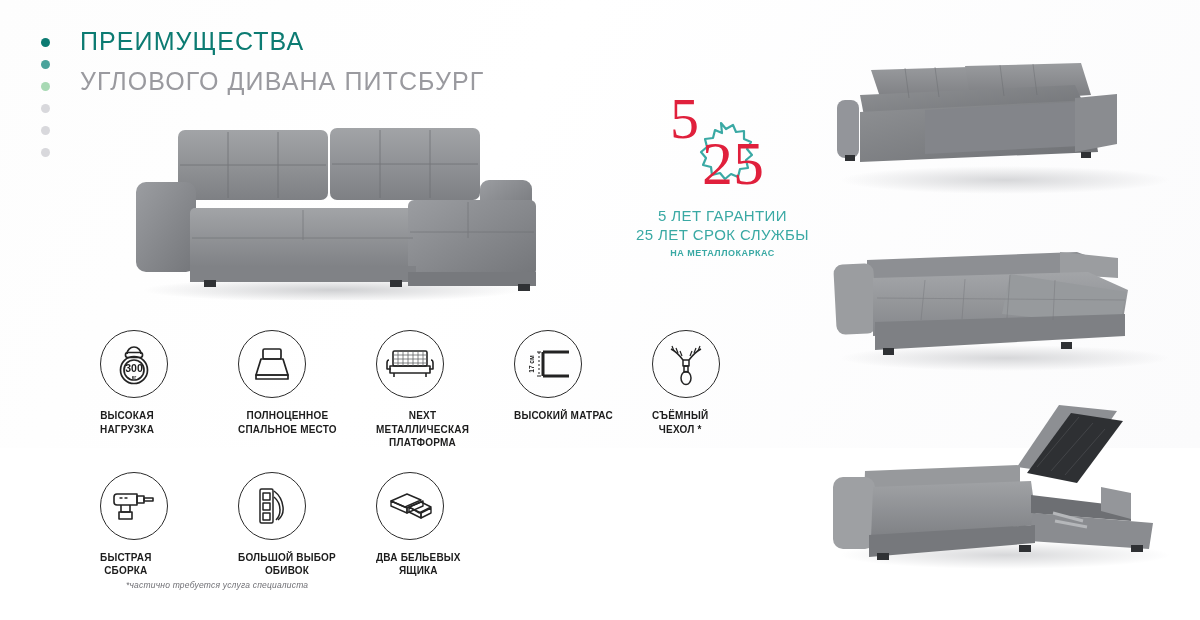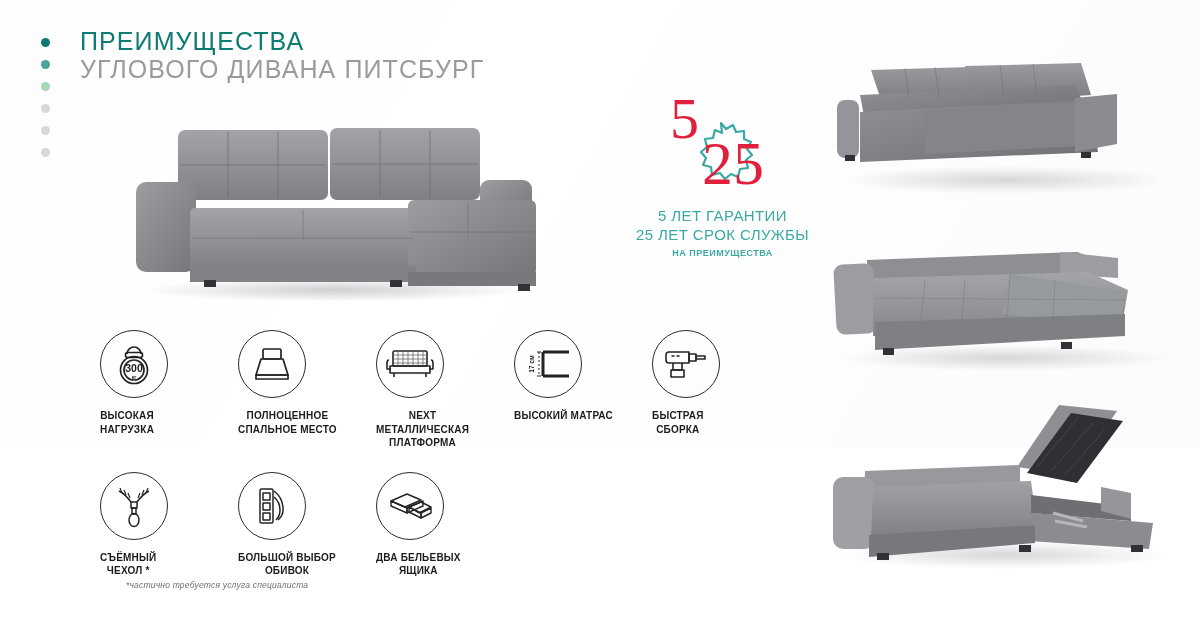--- a/index.html
+++ b/index.html
@@ -24,21 +24,21 @@
   .dot{width:9px;height:9px;border-radius:50%;}
 
   
   .header{position:absolute;left:80px;top:28px;}
   .title{
     font-size:25px;letter-spacing:1.1px;font-weight:400;
     color:#0c7b72;line-height:1.08;white-space:nowrap;
   }
   .subtitle{
     font-size:25px;letter-spacing:1.1px;font-weight:300;
-    color:#9a9a9f;line-height:1.18;white-space:nowrap;
+    color:#9a9a9f;line-height:1.18;white-space:nowrap;margin-top:12px;
   }
 
   
   .hero-sofa{position:absolute;left:108px;top:120px;width:450px;height:180px;}
 
   
   .warranty{position:absolute;left:620px;top:92px;width:205px;text-align:center;}
   .warranty-mark{position:relative;height:115px;}
   .w-five{
     position:absolute;left:50px;top:-2px;
@@ -173,21 +173,21 @@
         <svg width="82" height="82" viewBox="0 0 82 82">
           <g fill="none" stroke="#3aa9a4" stroke-width="2.2" stroke-linejoin="round">
             <path d="M41 7 l5 6 l7 -4 l3 7 l8 -1 l0 8 l7 3 l-4 7 l5 6 l-6 5 l2 8 l-8 1 l-2 8 l-7 -3 l-6 5 l-5 -6 l-8 2 l-1 -8 l-8 -2 l3 -7 l-5 -6 l6 -5 l-2 -8 l8 -1 l2 -8 l7 3 z"></path>
           </g>
         </svg>
       </span>
       <span class="w-25">25</span>
     </div>
     <div class="w-line1">5 ЛЕТ ГАРАНТИИ</div>
     <div class="w-line2">25 ЛЕТ СРОК СЛУЖБЫ</div>
-    <div class="w-line3">НА ПРЕИМУЩЕСТВА</div>
+    <div class="w-line3">НА МЕТАЛЛОКАРКАС</div>
   </div>
 
   <div class="features">
 
     <div class="feature">
       <div class="f-circle">
         <svg width="48" height="46" viewBox="0 0 48 46">
           <g fill="none" stroke="#232323" stroke-width="1.7">
             <path d="M17 13 a7 7 0 0 1 14 0"></path>
             <rect x="15.5" y="11.5" width="17" height="5" rx="2.2"></rect>
@@ -246,58 +246,58 @@
         <svg width="50" height="40" viewBox="0 0 50 40">
           <g fill="none" stroke="#232323">
             <path d="M20 8 h26 M20 32 h26 M20 8 v24" stroke-width="3"></path>
             <path d="M14 8 h4 M14 32 h4" stroke-width="1"></path>
             <path d="M16 8 v24" stroke-width="1" stroke-dasharray="2 2"></path>
           </g>
           <text x="11" y="20" text-anchor="middle" font-family="Liberation Sans, sans-serif" font-size="6.5" font-weight="700" fill="#1b1b1b" transform="rotate(-90 11 20)">17 см</text>
         </svg>
       </div>
       <div class="f-label">ВЫСОКИЙ МАТРАС</div>
-    </div>
-
-    <div class="feature">
-      <div class="f-circle">
-        <svg width="50" height="40" viewBox="0 0 50 40">
-          <g fill="none" stroke="#232323" stroke-width="1.6" stroke-linejoin="round">
-            <path d="M8 8 h20 v11 h-20 a3 3 0 0 1 -3 -3 v-5 a3 3 0 0 1 3 -3 z"></path>
-            <path d="M28 10 h7 v7 h-7 z"></path>
-            <path d="M35 12 h9 v3 h-9 z"></path>
-            <path d="M12 19 v7 h9 v-7"></path>
-            <path d="M10 26 h13 v7 h-13 z"></path>
-          </g>
-          <g stroke="#232323" stroke-width="1.4" stroke-linecap="round">
-            <line x1="11" y1="12" x2="13" y2="12"></line>
-            <line x1="16" y1="12" x2="18" y2="12"></line>
-          </g>
-        </svg>
-      </div>
-      <div class="f-label">БЫСТРАЯ<br>СБОРКА</div>
     </div>
 
     <div class="feature">
       <div class="f-circle">
         <svg width="46" height="48" viewBox="0 0 46 48">
           <g fill="none" stroke="#232323" stroke-width="1.5" stroke-linejoin="round">
             <path d="M8 9 q6 3 12 11"></path>
             <path d="M38 9 q-6 3 -12 11"></path>
             <g stroke-width="1.2">
               <path d="M9 6 l2 5 M13 8 l2 5 M17 11 l2 5"></path>
               <path d="M37 6 l-2 5 M33 8 l-2 5 M29 11 l-2 5"></path>
             </g>
             <path d="M20 20 h6 v6 h-6 z"></path>
             <path d="M21 26 h4 v6 h-4 z"></path>
             <ellipse cx="23" cy="38" rx="5" ry="6.5"></ellipse>
           </g>
         </svg>
       </div>
       <div class="f-label">СЪЁМНЫЙ<br>ЧЕХОЛ *</div>
+    </div>
+
+    <div class="feature">
+      <div class="f-circle">
+        <svg width="50" height="40" viewBox="0 0 50 40">
+          <g fill="none" stroke="#232323" stroke-width="1.6" stroke-linejoin="round">
+            <path d="M8 8 h20 v11 h-20 a3 3 0 0 1 -3 -3 v-5 a3 3 0 0 1 3 -3 z"></path>
+            <path d="M28 10 h7 v7 h-7 z"></path>
+            <path d="M35 12 h9 v3 h-9 z"></path>
+            <path d="M12 19 v7 h9 v-7"></path>
+            <path d="M10 26 h13 v7 h-13 z"></path>
+          </g>
+          <g stroke="#232323" stroke-width="1.4" stroke-linecap="round">
+            <line x1="11" y1="12" x2="13" y2="12"></line>
+            <line x1="16" y1="12" x2="18" y2="12"></line>
+          </g>
+        </svg>
+      </div>
+      <div class="f-label">БЫСТРАЯ<br>СБОРКА</div>
     </div>
 
     <div class="feature">
       <div class="f-circle">
         <svg width="44" height="46" viewBox="0 0 44 46">
           <g fill="none" stroke="#232323" stroke-width="1.5" stroke-linejoin="round">
             <rect x="10" y="6" width="13" height="34" rx="1.5"></rect>
             <rect x="13" y="10" width="7" height="7"></rect>
             <rect x="13" y="20" width="7" height="7"></rect>
             <rect x="13" y="30" width="7" height="7"></rect>

